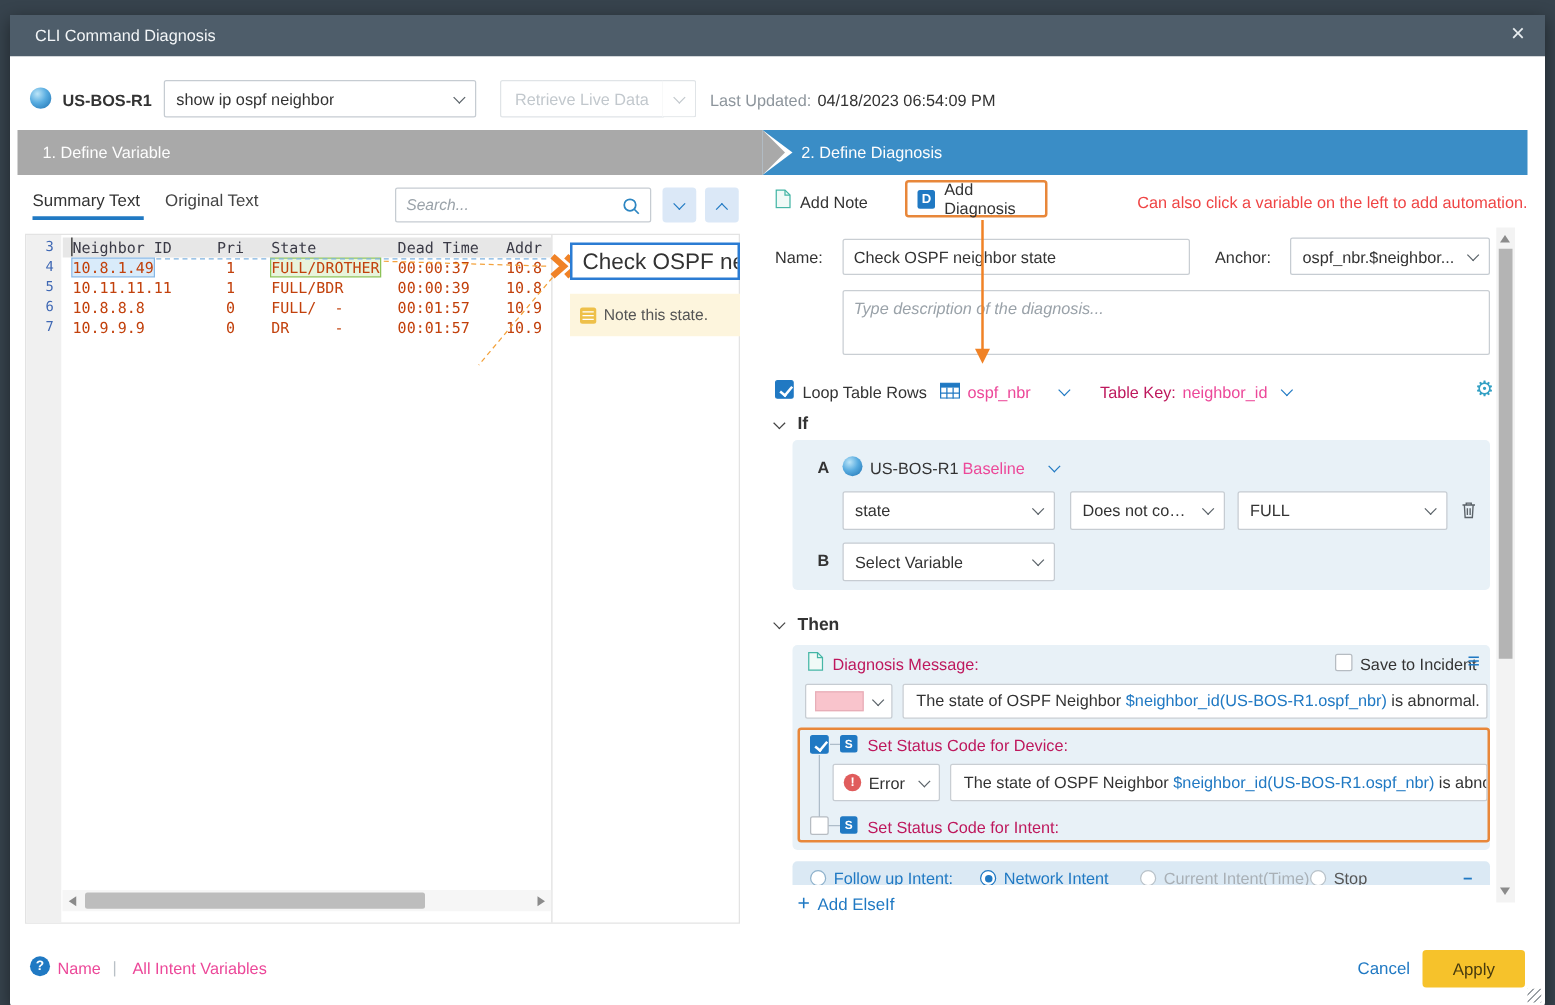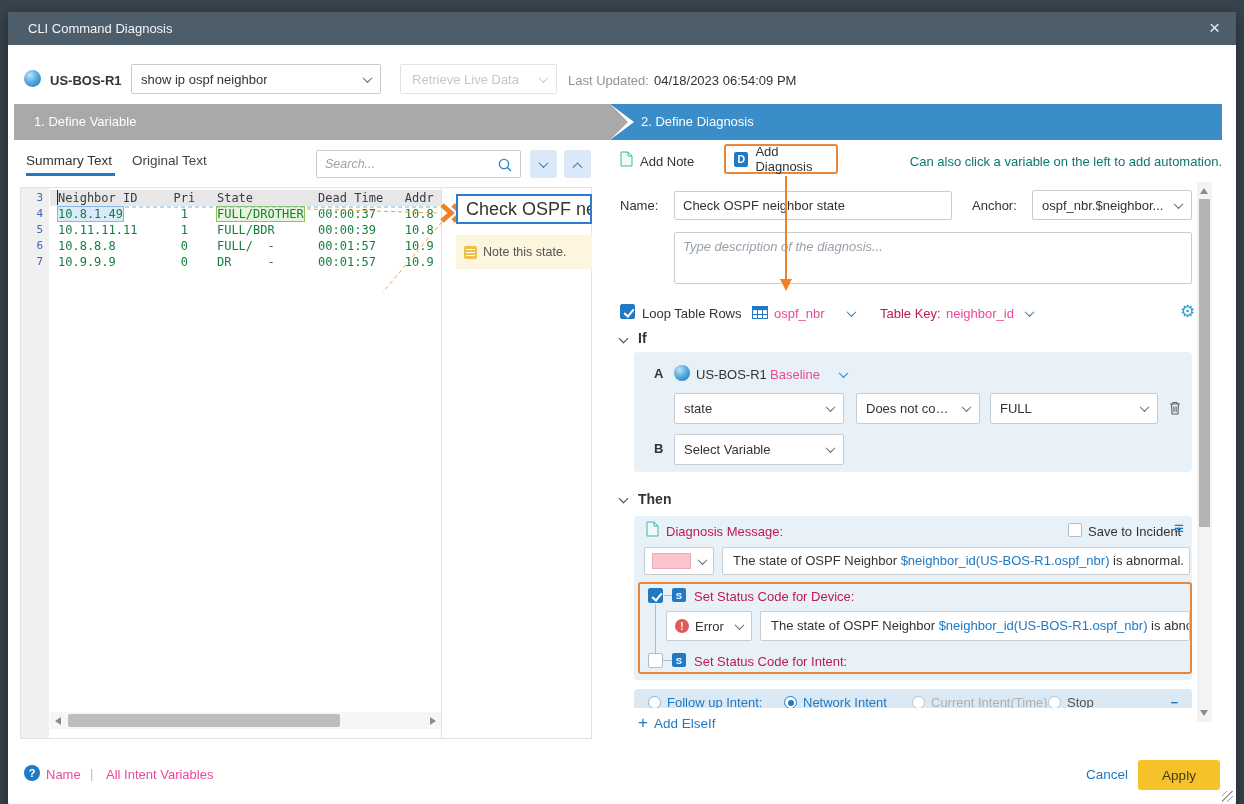--- a/index.html
+++ b/index.html
@@ -47,21 +47,21 @@
   .searchbox input::placeholder { font-style:italic; color:#9aa2a9; }
   .sq-btn { position:absolute; top:138px; width:27px; height:28px; background:#dbe8f7; border-radius:3px;
             display:flex; align-items:center; justify-content:center; cursor:pointer; }
   .sq-btn .chv { margin:0; }
   
   .code-panel { position:absolute; left:12px; top:175px; width:572px; height:552px; background:#fff; border:1px solid #e3e3e3; }
   .gutter { position:absolute; left:0; top:0; width:28px; height:100%; background:#f0f0f0; }
   .gut-n { position:absolute; width:22px; text-align:right; font-family:"DejaVu Sans Mono",monospace; font-size:11px; color:#3f68b4; height:16px; line-height:16px; }
   .code-clip { position:absolute; left:29px; top:0; width:391px; height:520px; overflow:hidden; }
   .crow { position:absolute; left:0; height:16px; line-height:16px; font-family:"DejaVu Sans Mono",monospace; font-size:12px;
-          white-space:pre; color:#15803d; padding-left:8px; }
+          white-space:pre; color:#c2410c; padding-left:8px; }
   .crow.hdr { background:#e7e7e7; width:391px; color:#3a3a46; }
   .hl-b { background:#d9ebfa; outline:1px solid #86b7e6; }
   .hl-g { background:#e8f4dc; outline:1px solid #8cc257; }
   .caret { position:absolute; left:36px; top:2px; width:1px; height:15px; background:#222; }
   .anno-border { position:absolute; left:420px; top:0; width:1px; height:100%; background:#e0e0e0; }
   .anno-box1 { position:absolute; left:435px; top:6px; width:136px; height:30px; background:#fff; border:2px solid #2b7cd3;
                font-size:18px; color:#333; display:flex; align-items:center; padding-left:8px; white-space:nowrap; overflow:hidden; cursor:pointer; }
   .anno-box2 { position:absolute; left:435px; top:47px; width:136px; height:34px; background:#fdf5dd;
                font-size:12.5px; color:#555; display:flex; align-items:center; padding-left:8px; gap:6px; white-space:nowrap; overflow:hidden; cursor:pointer; }
   .note-ico { width:13px; height:13px; background:#eec04a; border-radius:2px; position:relative; flex:0 0 auto; }
@@ -194,21 +194,21 @@
 
   <svg class="abs" style="left:612px; top:139px;" width="13" height="16">
     <path d="M1 1 h7 l4 4 v10 h-11 z" fill="#f0faf7" stroke="#45b6a6"></path>
       <path d="M8 1 v4 h4" fill="none" stroke="#45b6a6"></path>
   </svg>
   <span class="abs lbl" style="left:632px; top:142px;">Add Note</span>
   <div class="abs orange-frame" style="left:716px; top:132px; width:114px; height:30px; display:flex; align-items:center;">
     <span class="badge" style="width:15px; height:15px; font-size:10.5px; margin-left:8px;">D</span>
     <span class="lbl" style="margin-left:7px;">Add Diagnosis</span>
   </div>
-  <span class="abs" style="right:14px; top:142px; font-size:13px; color:#0f766e;">Can also click a variable on the left to add automation.</span>
+  <span class="abs" style="right:14px; top:142px; font-size:13px; color:#ef4444;">Can also click a variable on the left to add automation.</span>
 
   <span class="abs lbl" style="left:612px; top:186px;">Name:</span>
   <input class="abs input" style="left: 666px; top: 179px; width: 278px; height: 29px;" value="Check OSPF neighbor state">
   <span class="abs lbl" style="left:964px; top:186px;">Anchor:</span>
   <div class="abs sel" style="left:1024px; top:178px; width:160px;">
     <span class="sel-t">ospf_nbr.$neighbor...</span>
     <span class="chv"></span>
   </div>
   <textarea class="abs input" style="left: 666px; top: 220px; width: 518px; height: 52px;" placeholder="Type description of the diagnosis..."></textarea>
 

